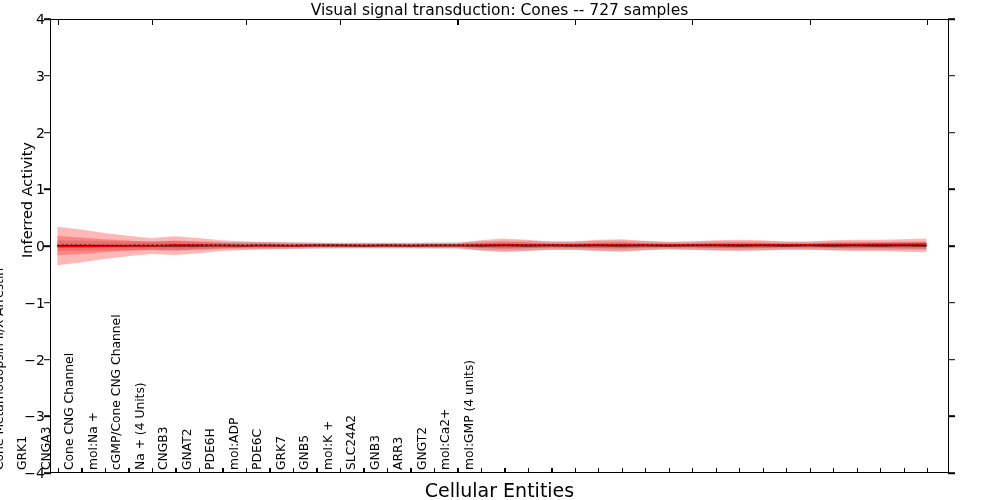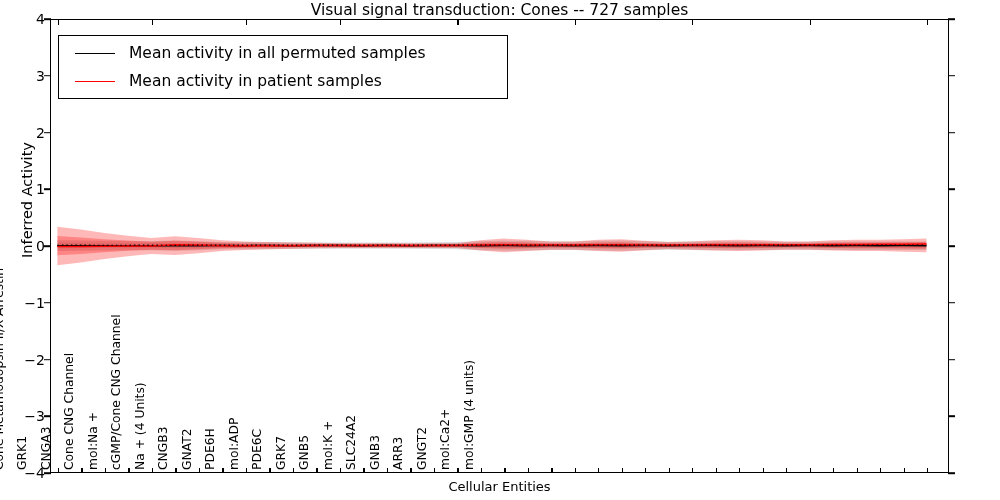--- a/index.html
+++ b/index.html
@@ -44,21 +44,21 @@
     transform: rotate(-90deg);
     transform-origin: center center;
     white-space: nowrap;
   }
   .xlabel {
     position: absolute;
     left: 50px;
     top: 479px;
     width: 899px;
     text-align: center;
-    font-size: 13px;
+    font-size: 19px;
     color: #000000;
     white-space: nowrap;
   }
   .plot-frame {
     position: absolute;
     left: 50px;
     top: 19px;
     width: 899px;
     height: 454px;
     border: 1.6px solid #000000;
@@ -292,26 +292,16 @@
       <div class="xtick-mark-top" style="left: 151.946px;"></div>
       <div class="xtick-mark-top" style="left: 245.892px;"></div>
       <div class="xtick-mark-top" style="left: 339.838px;"></div>
       <div class="xtick-mark-top" style="left: 457.27px;"></div>
       <div class="xtick-mark-top" style="left: 574.703px;"></div>
       <div class="xtick-mark-top" style="left: 692.135px;"></div>
       <div class="xtick-mark-top" style="left: 809.568px;"></div>
       <div class="xtick-mark-top" style="left: 927px;"></div>
     </div>
 
-  <div class="legend-box">
-    <div class="legend-row">
-      <span class="legend-swatch" id="sw0" style="border-top-color: rgb(0, 0, 0);"></span>
-      <span class="legend-text">Mean activity in all permuted samples</span>
-    </div>
-    <div class="legend-row">
-      <span class="legend-swatch" id="sw1" style="border-top-color: rgb(255, 0, 0);"></span>
-      <span class="legend-text">Mean activity in patient samples</span>
-    </div>
-  </div>
 
   <div class="xlabel">Cellular Entities</div>
 
 </div>
 
 </body></html>

